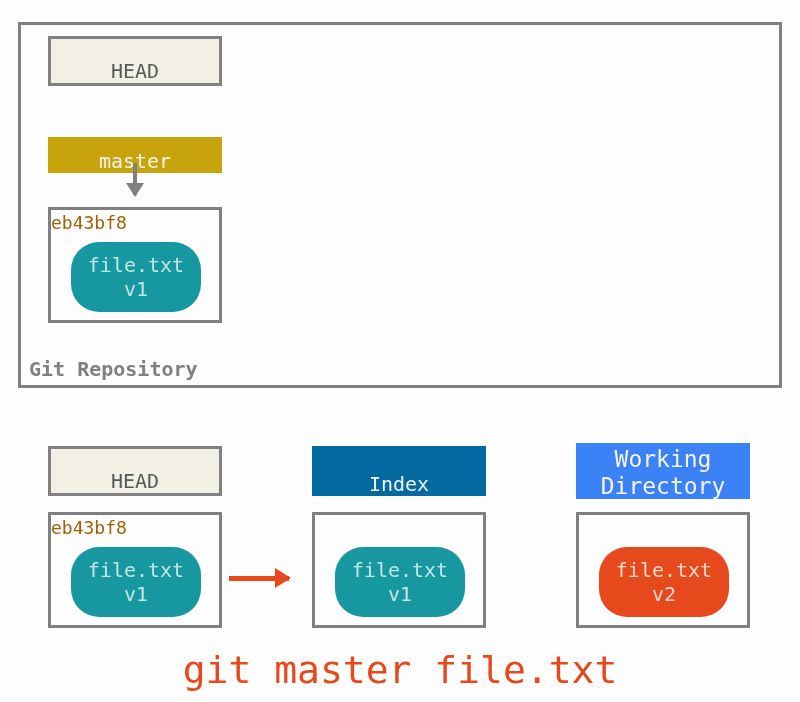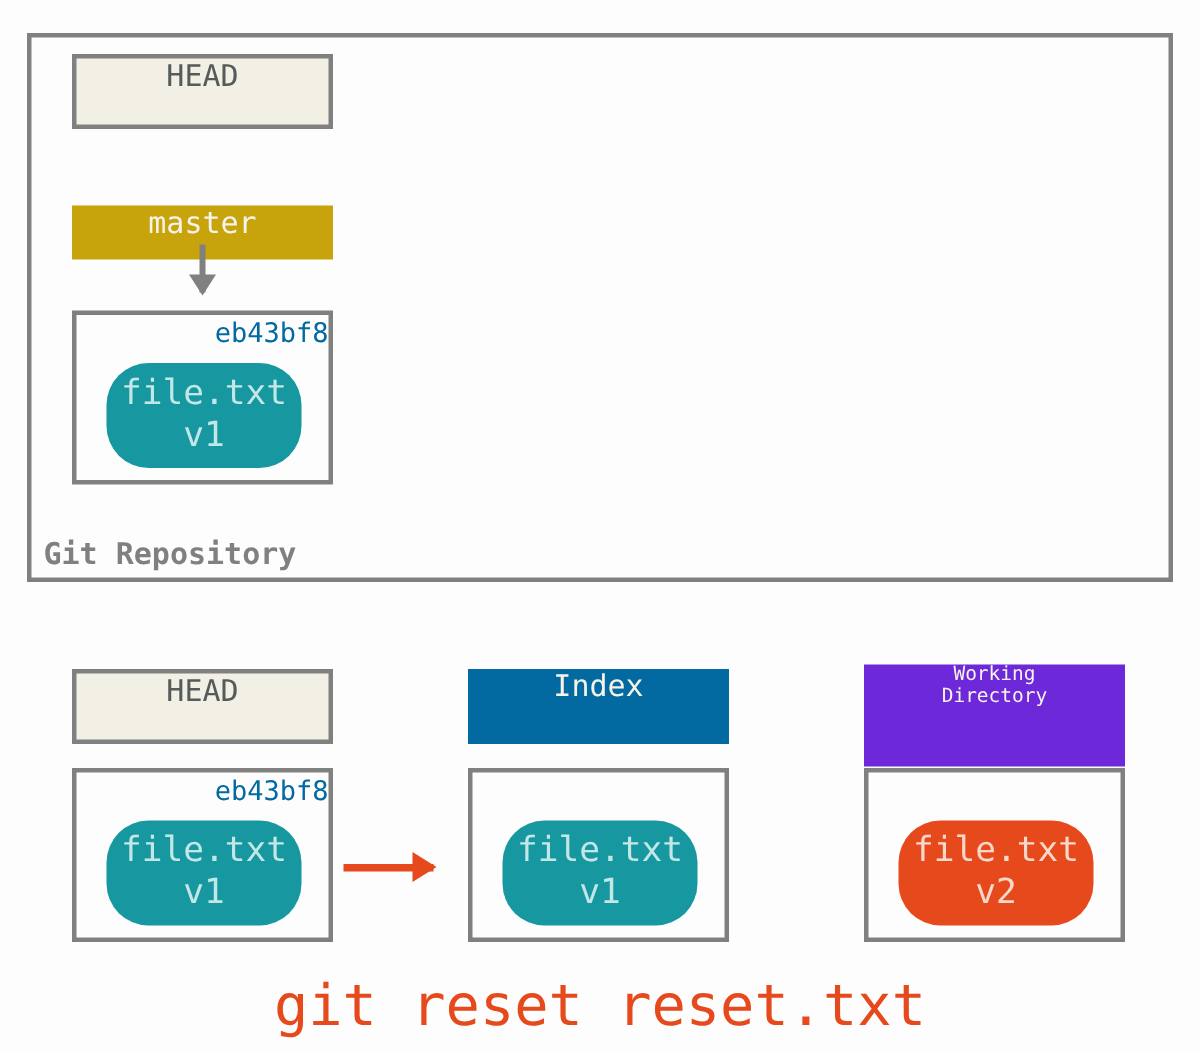--- a/index.html
+++ b/index.html
@@ -22,21 +22,21 @@
     position: absolute;
     left: 8px;
     bottom: 4px;
     color: #808080;
     font-size: 20px;
     font-weight: bold;
   }
   .box {
     position: absolute;
     display: flex;
-    align-items: flex-start;
+    align-items: flex-end;
     justify-content: center;
     text-align: center;
     font-size: 20px;
     line-height: 1.15;
   }
   .head-box {
     background: #f2f0e5;
     border: 3px solid #808080;
     color: #555a5a;
     width: 174px;
@@ -49,51 +49,51 @@
     height: 36px;
     margin-top: 24px;
   }
   .index-box {
     background: #0369a1;
     color: #f5f3ea;
     width: 174px;
     height: 50px;
   }
   .wd-box {
-    background: #6d28d9;
+    background: #3b82f6;
     color: #f5f3ea;
     width: 174px;
-    height: 68px;
-    font-size: 13px;
+    height: 56px;
+    font-size: 23px;
   }
   .commit-box {
     position: absolute;
     border: 3px solid #808080;
     width: 174px;
     height: 116px;
   }
   .commit-hash {
     position: absolute;
     top: 2px;
     left: 0;
     width: 100%;
-    text-align: right;
-    color: #0369a1;
+    text-align: left;
+    color: #a16207;
     font-size: 18px;
   }
   .blob {
     position: absolute;
     width: 130px;
     height: 70px;
     border-radius: 28px;
     display: flex;
     align-items: center;
     justify-content: center;
     text-align: center;
-    font-size: 23px;
+    font-size: 20px;
     line-height: 1.2;
   }
   .blob-teal { background: #1798a0; color: #c3e6e7; }
   .blob-orange { background: #e6491c; color: #f9d8cc; }
   .arrow-gray {
     position: absolute;
     width: 4px;
     background: #808080;
   }
   .arrow-gray::after {
@@ -177,13 +177,13 @@
 Directory</span>
 </div>
 <div class="commit-box" style="left:576px; top:512px;">
   <div class="blob blob-orange" style="left:20px; top:32px;">
     <span><span>file.txt</span><br><span>v2</span></span>
   </div>
 </div>
 
 <div class="arrow-red" style="left:229px; top:576px; width:60px;"></div>
 
-<div class="command" style="left:0; top:648px;">git reset reset.txt</div>
+<div class="command" style="left:0; top:648px;">git master file.txt</div>
 
 </body></html>

